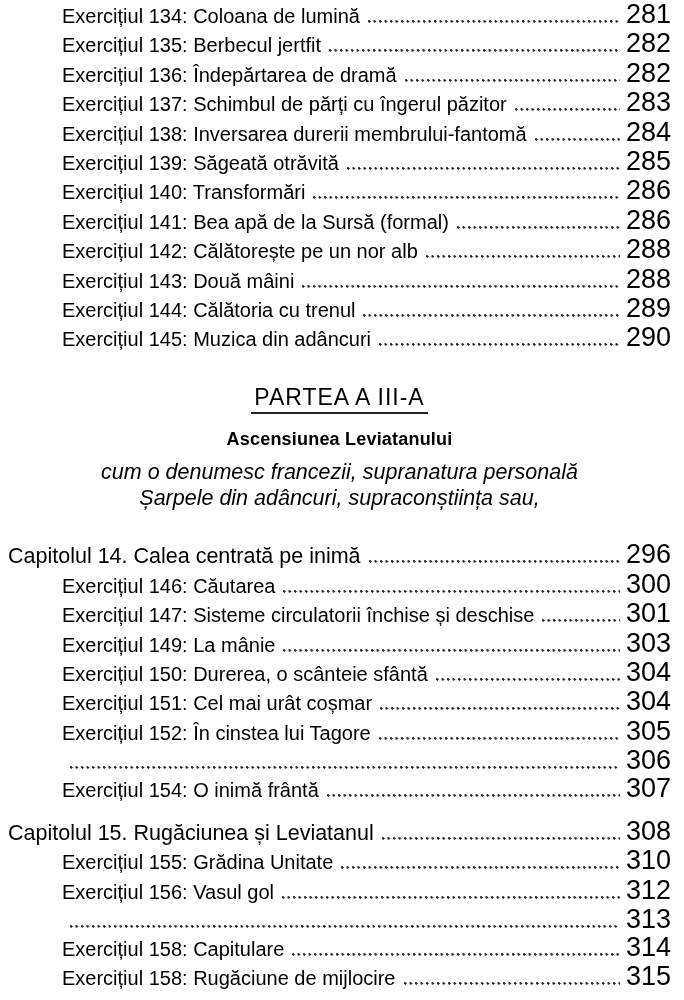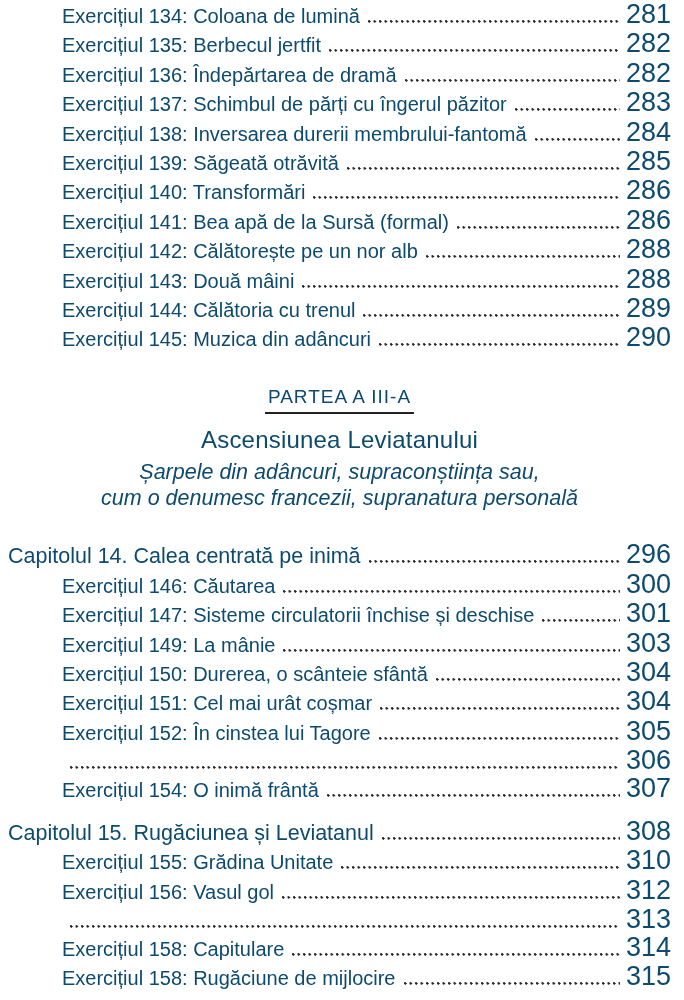--- a/index.html
+++ b/index.html
@@ -9,21 +9,21 @@
     height: 1000px;
     background: #ffffff;
     overflow: hidden;
   }
   .page {
     box-sizing: border-box;
     width: 684px;
     height: 1000px;
     padding: 1px 13px 0 8px;
     font-family: "Liberation Sans", "DejaVu Sans", sans-serif;
-    color: #0c4a6e;
+    color: #000000;
   }
   .toc-row {
     display: flex;
     align-items: baseline;
     line-height: 27.4px;
     font-size: 20px;
     white-space: nowrap;
   }
   .toc-row.indent { padding-left: 54px; }
   .toc-row.chapter { font-size: 21.5px; }
@@ -41,29 +41,29 @@
     flex: 0 0 auto;
     font-size: 27px;
     text-align: right;
   }
   .part-block {
     margin-top: 29px;
     text-align: center;
   }
   .part-title {
     display: inline-block;
-    font-size: 19px;
+    font-size: 23px;
     line-height: 28px;
     letter-spacing: 1px;
     border-bottom: 2px solid #222222;
     padding: 0 3px 1px 3px;
   }
   .part-heading {
-    font-size: 24px;
-    font-weight: normal;
+    font-size: 18px;
+    font-weight: bold;
     line-height: 27.5px;
     margin-top: 12px;
     letter-spacing: 0.2px;
   }
   .part-tagline {
     font-style: italic;
     font-size: 21.5px;
     line-height: 26px;
     margin-top: 6px;
   }
@@ -149,22 +149,22 @@
         <span class="page-num">290</span>
       </div>
     </div>
 
   <div class="part-block">
     <div>
       <span class="part-title">PARTEA A III-A</span>
     </div>
     <div class="part-heading">Ascensiunea Leviatanului</div>
     <div class="part-tagline">
+      <div>cum o denumesc francezii, supranatura personală</div>
       <div>Șarpele din adâncuri, supraconștiința sau,</div>
-      <div>cum o denumesc francezii, supranatura personală</div>
     </div>
   </div>
 
   <div class="chapter-block-1">
     <div class="toc-row chapter">
       <span class="toc-label">Capitolul 14. Calea centrată pe inimă</span>
       <span class="leader"></span>
       <span class="page-num">296</span>
     </div>
     <div>

